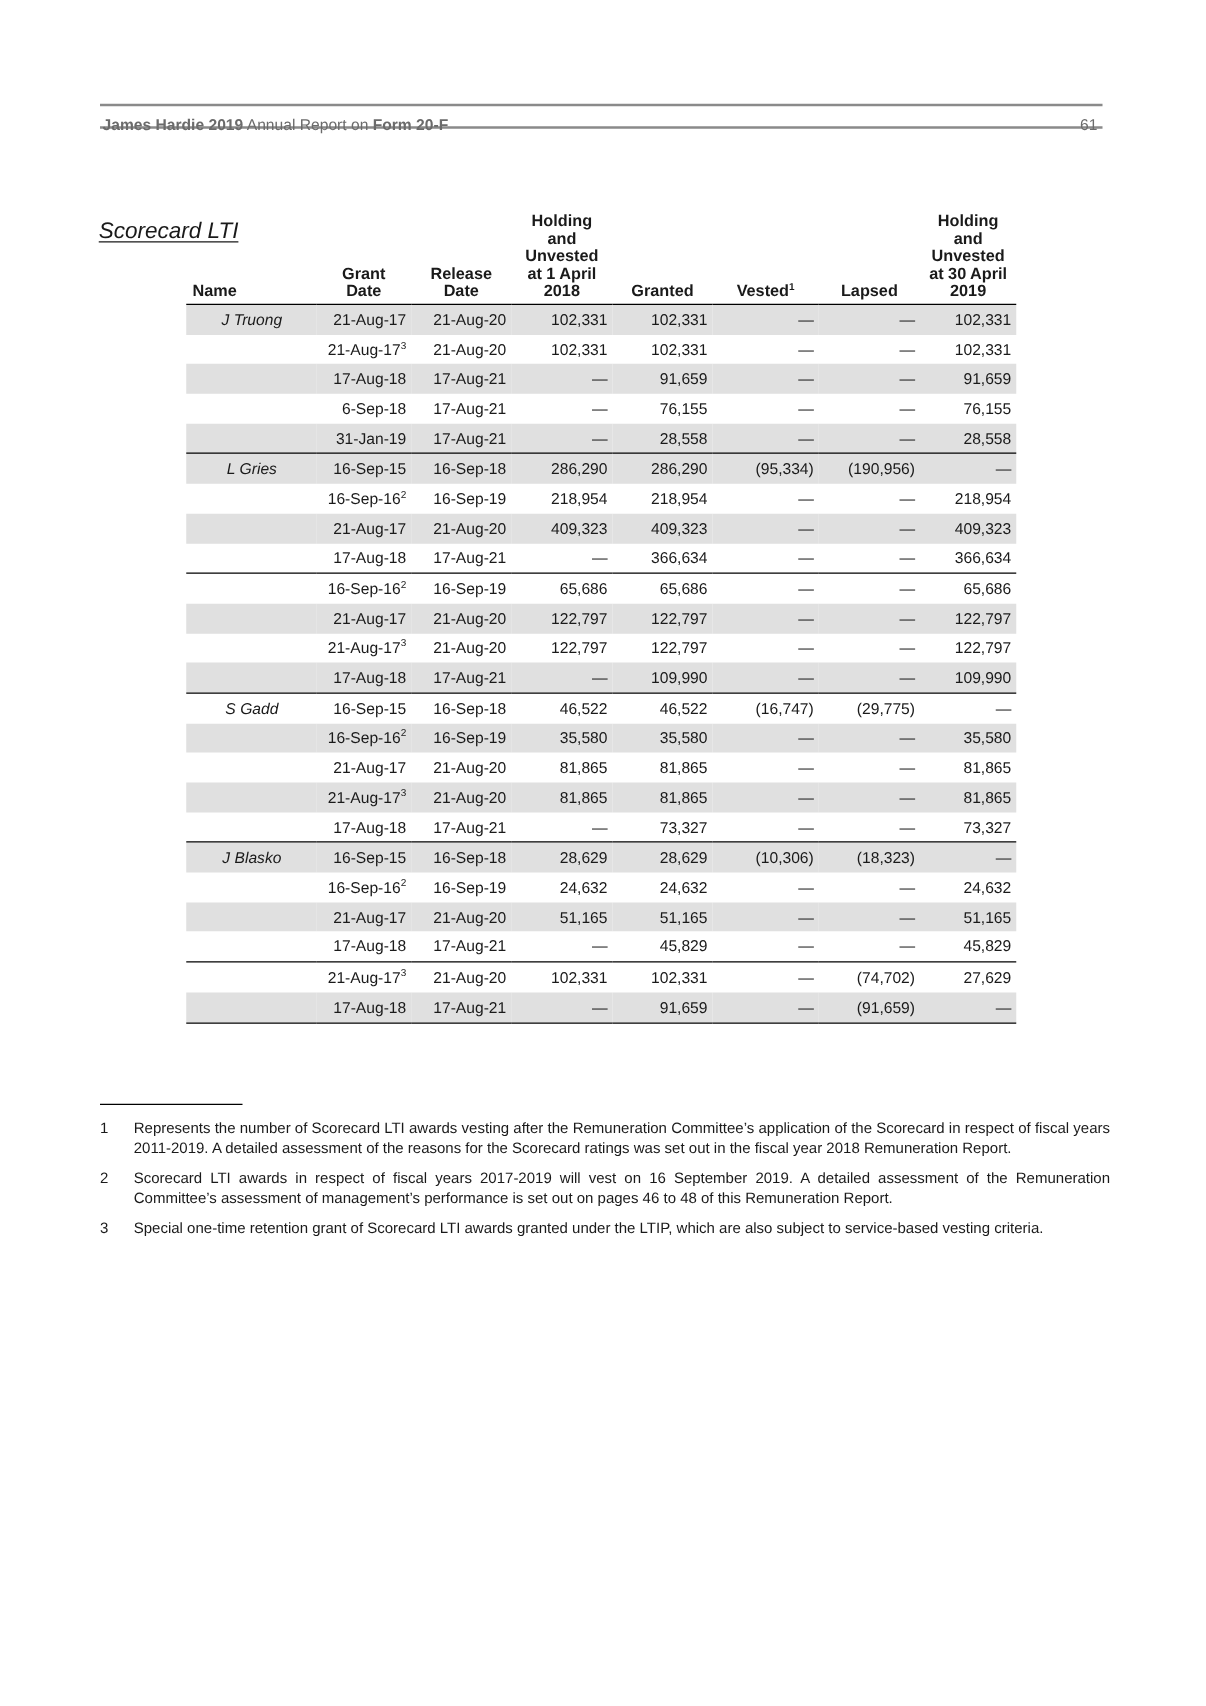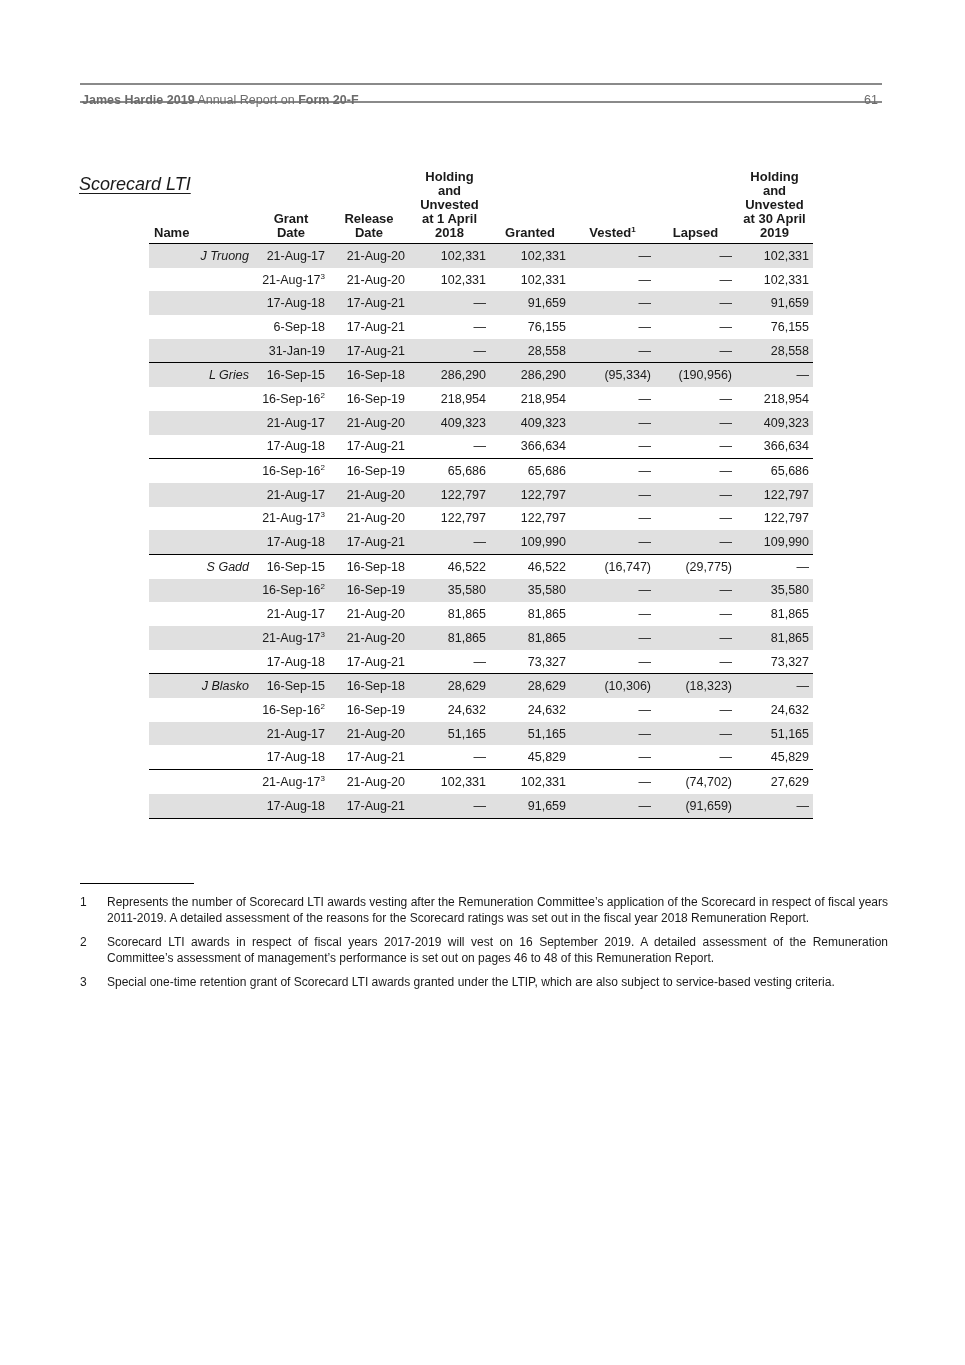--- a/index.html
+++ b/index.html
@@ -7,21 +7,21 @@
   .page-header { position: absolute; left: 80px; top: 83px; width: 802px; height: 20px; border-top: 2px solid #8a8a8a; border-bottom: 2px solid #8a8a8a; box-sizing: border-box; }
   .page-header .hdr-left { position: absolute; left: 2px; top: 8px; font-size: 12.5px; color: #6b6b6b; }
   .page-header .hdr-left b { font-weight: bold; color: #6b6b6b; }
   .page-header .hdr-right { position: absolute; right: 4px; top: 8px; font-size: 12.5px; color: #6b6b6b; }
   .section-title { position: absolute; left: 79px; top: 136px; font-size: 18px; font-style: italic; text-decoration: underline; text-underline-offset: 3px; color: #1a1a1a; margin-top: 38px; }
   table.lti { position: absolute; left: 149px; top: 170px; width: 664px; border-collapse: collapse; font-size: 12.5px; }
   table.lti th { font-weight: bold; vertical-align: bottom; text-align: center; padding: 0 4px 3px 4px; line-height: 14px; font-size: 13px; }
   table.lti th.c-name { text-align: left; padding-left: 5px; }
   table.lti thead tr { border-bottom: 1.5px solid #000; }
   table.lti td { height: 23.7px; padding: 0 4px; text-align: right; white-space: nowrap; }
-  table.lti td.c-name { text-align: right; font-style: italic; padding-left: 5px; }
+  table.lti td.c-name { text-align: center; font-style: italic; padding-left: 5px; }
   table.lti tr.shaded td { background: #e0e0e0; }
   table.lti tr.group-end td { border-bottom: 1.5px solid #000; }
   sup { font-size: 8px; vertical-align: 5px; line-height: 0; }
   .fn-rule { position: absolute; left: 80px; top: 883px; width: 114px; border-top: 1.5px solid #000; }
   .footnotes { position: absolute; left: 80px; top: 895px; width: 808px; font-size: 12px; line-height: 15.5px; }
   .fn { display: flex; margin-bottom: 9px; }
   .fn .num { width: 27px; flex: none; }
   .fn .txt { flex: 1; text-align: justify; }
 </style>
 </head>

